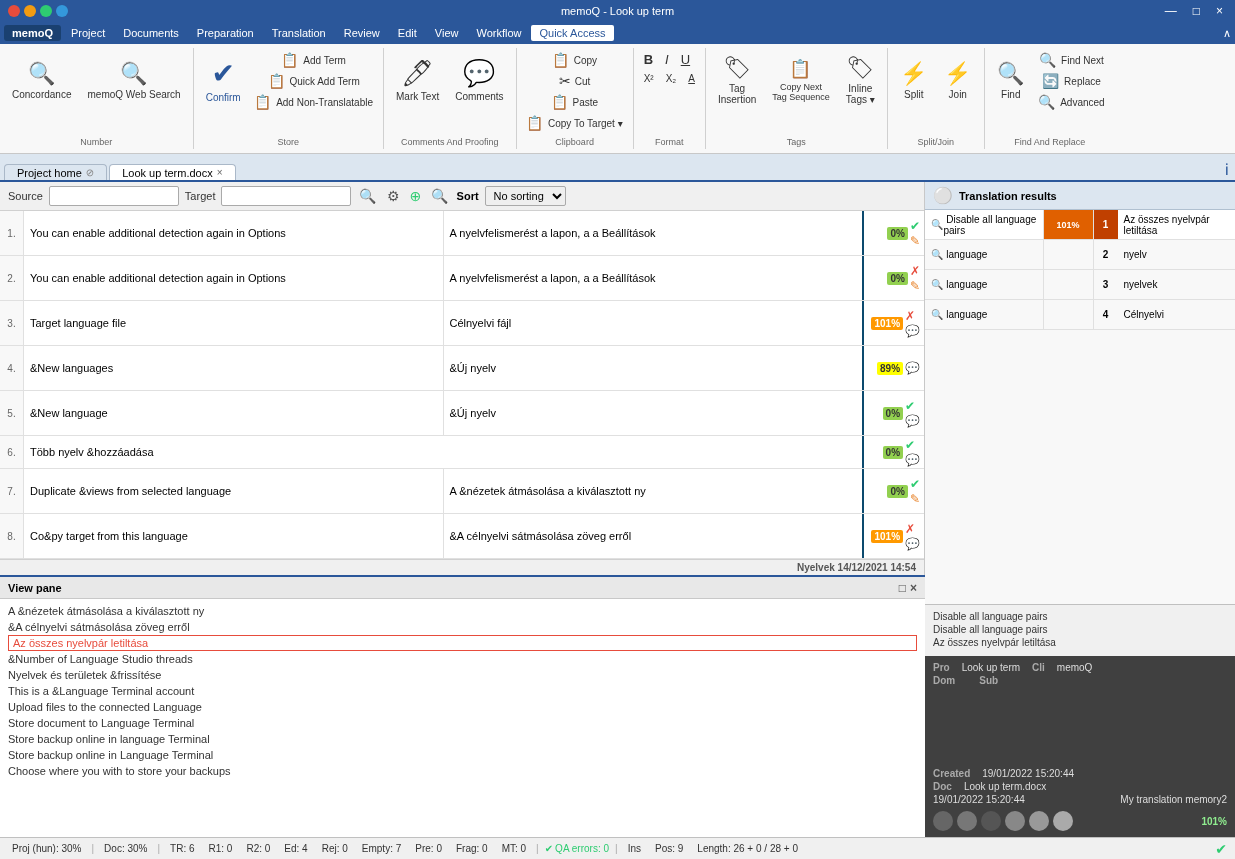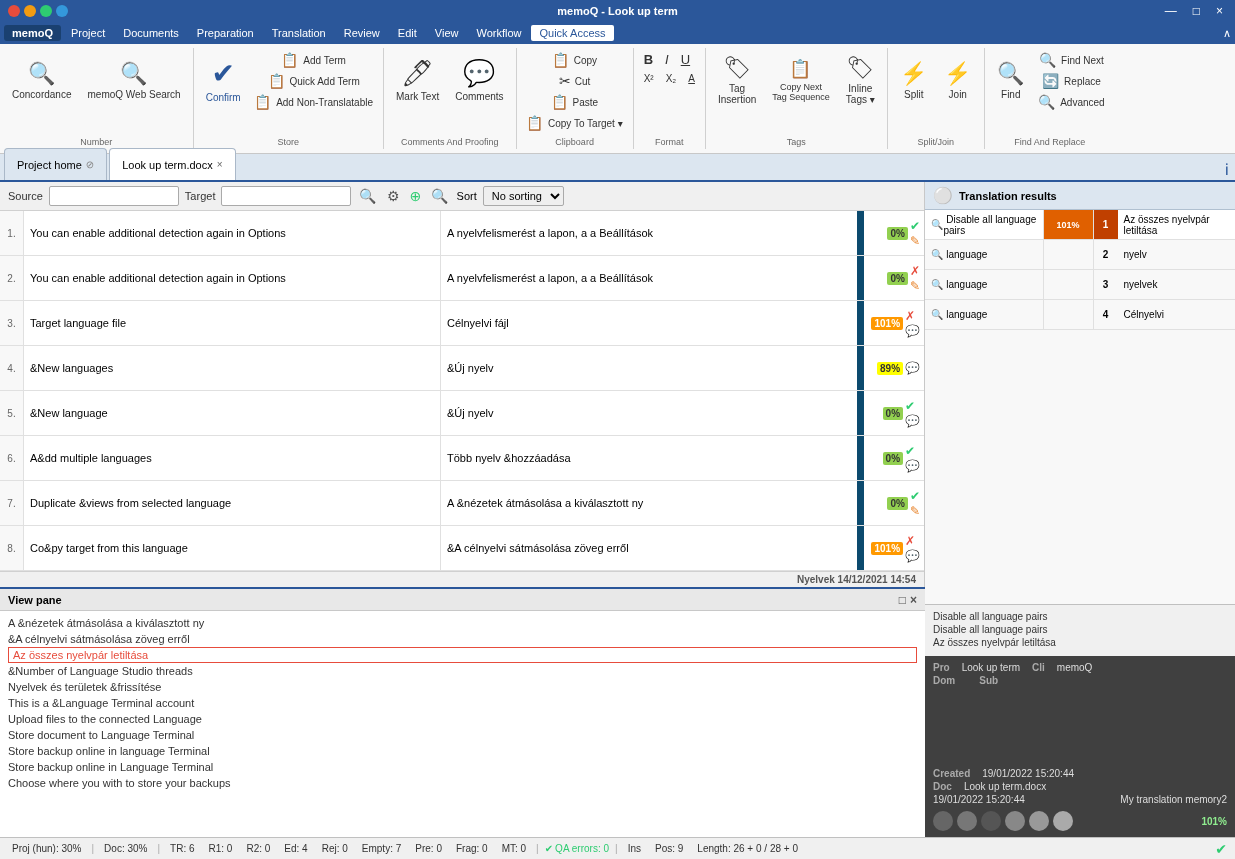--- a/index.html
+++ b/index.html
@@ -15,21 +15,21 @@
       padding: 0 8px;
       justify-content: space-between;
     }
     .title-bar-left { display: flex; align-items: center; gap: 6px; }
     .title-bar-dots { display: flex; gap: 4px; }
     .dot { width: 12px; height: 12px; border-radius: 50%; }
     .dot-red { background: #e74c3c; }
     .dot-yellow { background: #f39c12; }
     .dot-green { background: #2ecc71; }
     .dot-blue { background: #3498db; }
-    .title-bar-title { font-size: 11px; position: absolute; left: 50%; transform: translateX(-50%); font-weight: bold; }
+    .title-bar-title { font-size: 11px; position: absolute; left: 50%; transform: translateX(-50%); }
     .title-bar-controls { display: flex; gap: 8px; }
     .title-ctrl { color: white; font-size: 12px; cursor: pointer; padding: 0 4px; }
 
     
     .menu-bar {
       background: #2b579a;
       color: white;
       height: 22px;
       display: flex;
       align-items: center;
@@ -108,21 +108,21 @@
       background: #dce6f0;
       border: 1px solid #aab8c8;
       border-bottom: none;
       border-radius: 4px 4px 0 0;
       padding: 4px 12px;
       font-size: 11px;
       cursor: pointer;
       display: flex;
       align-items: center;
       gap: 4px;
-      height: 32px;
+      height: 16px;
     }
     .doc-tab.active { background: white; border-color: #aab8c8; }
     .doc-tab-close { font-size: 10px; color: #666; }
 
     
     .translation-table {
       flex: 1;
       display: flex;
       flex-direction: column;
       background: white;
@@ -139,21 +139,21 @@
     .search-label { font-size: 11px; color: #333; }
     .search-input {
       border: 1px solid #aaa;
       border-radius: 2px;
       padding: 2px 4px;
       font-size: 11px;
       width: 130px;
       height: 20px;
     }
     .icon-btn { cursor: pointer; font-size: 14px; color: #555; padding: 0 2px; }
-    .sort-label { font-size: 11px; }
+    .sort-label { font-size: 11px; font-weight: bold; }
     .sort-select {
       border: 1px solid #aaa;
       border-radius: 2px;
       padding: 1px 4px;
       font-size: 11px;
       height: 20px;
     }
 
     .segment-table {
       flex: 1;
@@ -182,21 +182,21 @@
       padding: 16px 6px;
       font-size: 11px;
       border-right: 1px solid #e0e0e0;
       display: flex;
       align-items: center;
     }
     .seg-target {
       flex: 1;
       padding: 4px 6px;
       font-size: 11px;
-      border-right: 7px solid #0c4a6e;
+      border-right: 2px solid #0c4a6e;
       display: flex;
       align-items: center;
     }
     .seg-status {
       width: 60px;
       display: flex;
       align-items: center;
       justify-content: flex-end;
       gap: 2px;
       padding: 0 4px;
@@ -642,21 +642,20 @@
           <div class="seg-status">
             <span class="status-pct pct-green">0%</span>
             <div class="seg-icons">
               <span class="seg-icon check">✔</span>
               <span class="seg-icon bubble">💬</span>
             </div>
           </div>
         </div>
         <div class="segment-row">
           <div class="seg-num">6.</div>
-          <div class="seg-source">A&amp;dd multiple languages</div>
           <div class="seg-target">Több nyelv &amp;hozzáadása</div>
           <div class="seg-status">
             <span class="status-pct pct-green">0%</span>
             <div class="seg-icons">
               <span class="seg-icon check">✔</span>
               <span class="seg-icon bubble">💬</span>
             </div>
           </div>
         </div>
         <div class="segment-row">

